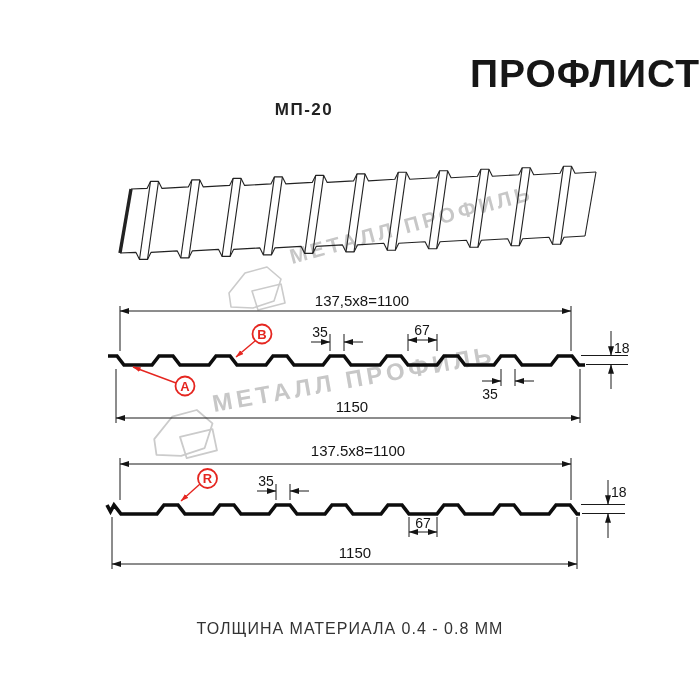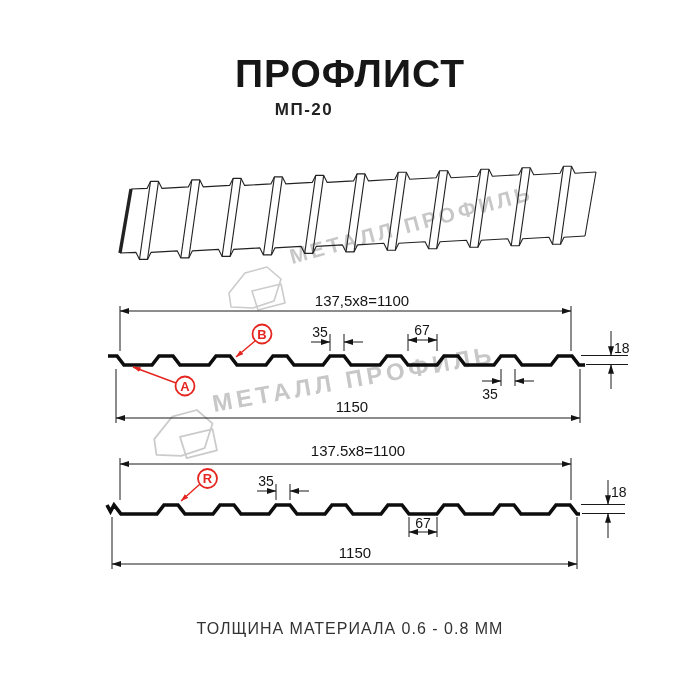--- a/index.html
+++ b/index.html
@@ -1,18 +1,18 @@
 <!DOCTYPE html>
 <html><head>
 <meta charset="utf-8">
 <style>
   html,body{margin:0;padding:0;background:#fff;}
   .stage{position:relative;width:700px;height:700px;background:#fff;overflow:hidden;
          font-family:"Liberation Sans",sans-serif;}
-  .title{position:absolute;top:52px;left:0;width:700px;text-align:center;
+  .title{position:absolute;top:52px;left:0;width:700px;text-align:right;
          font-size:39px;font-weight:800;letter-spacing:1px;color:#161616;}
   .subtitle{position:absolute;top:100px;left:0;width:608px;text-align:center;
          font-size:17px;font-weight:700;letter-spacing:1.5px;color:#222;}
   .footer{position:absolute;top:620px;left:0;width:700px;text-align:center;
          font-size:16px;font-weight:500;letter-spacing:1px;color:#333;}
   svg{position:absolute;left:0;top:0;}
   .pline{fill:none;stroke:#0d0d0d;stroke-width:3.6;stroke-linejoin:miter;}
   .thin{fill:none;stroke:#1a1a1a;stroke-width:1;}
   .t3d{fill:none;stroke:#222;stroke-width:1.1;stroke-linejoin:round;}
   .t3dthick{fill:none;stroke:#222;stroke-width:3.4;}
@@ -159,14 +159,14 @@
       <text class="dimts" x="611" y="497">18</text>
       <text class="dimts mid" x="423" y="528">67</text>
       <text class="dimt mid" x="355" y="558">1150</text>
       <circle class="redcirc" cx="207.5" cy="478.5" r="9.5"></circle>
       <text class="redtxt" x="207.5" y="483">R</text>
     </g>
   </svg>
 
   <div class="title">ПРОФЛИСТ</div>
   <div class="subtitle">МП-20</div>
-  <div class="footer">ТОЛЩИНА МАТЕРИАЛА 0.6 - 0.8 ММ</div>
+  <div class="footer">ТОЛЩИНА МАТЕРИАЛА 0.4 - 0.8 ММ</div>
 </div>
 
 </body></html>

